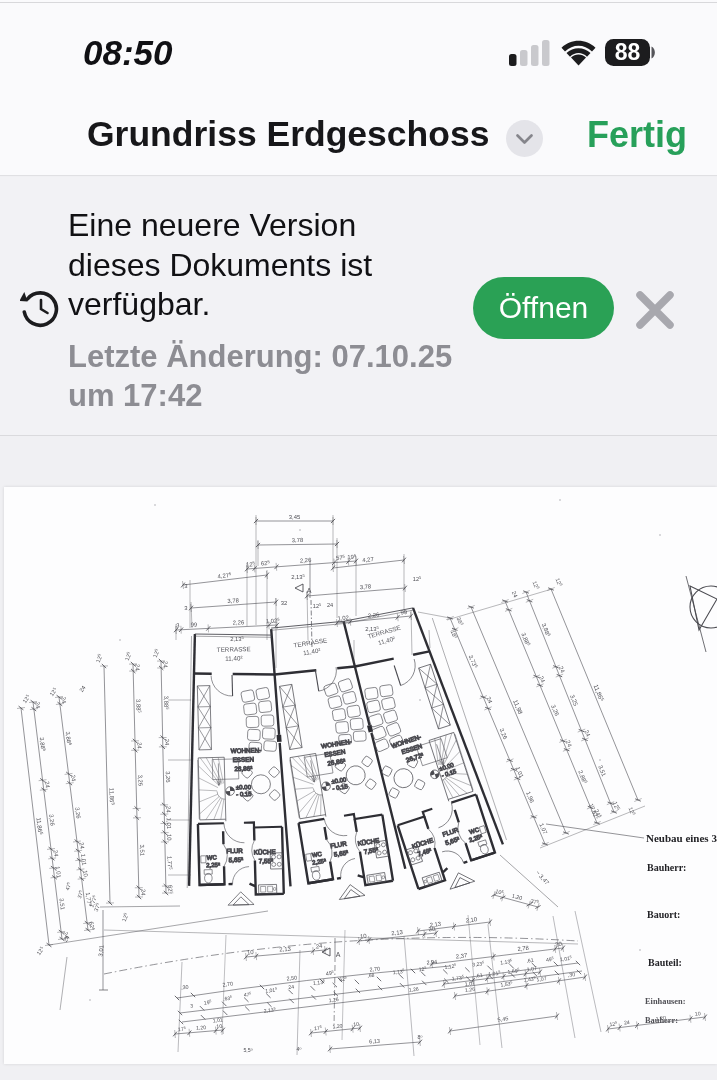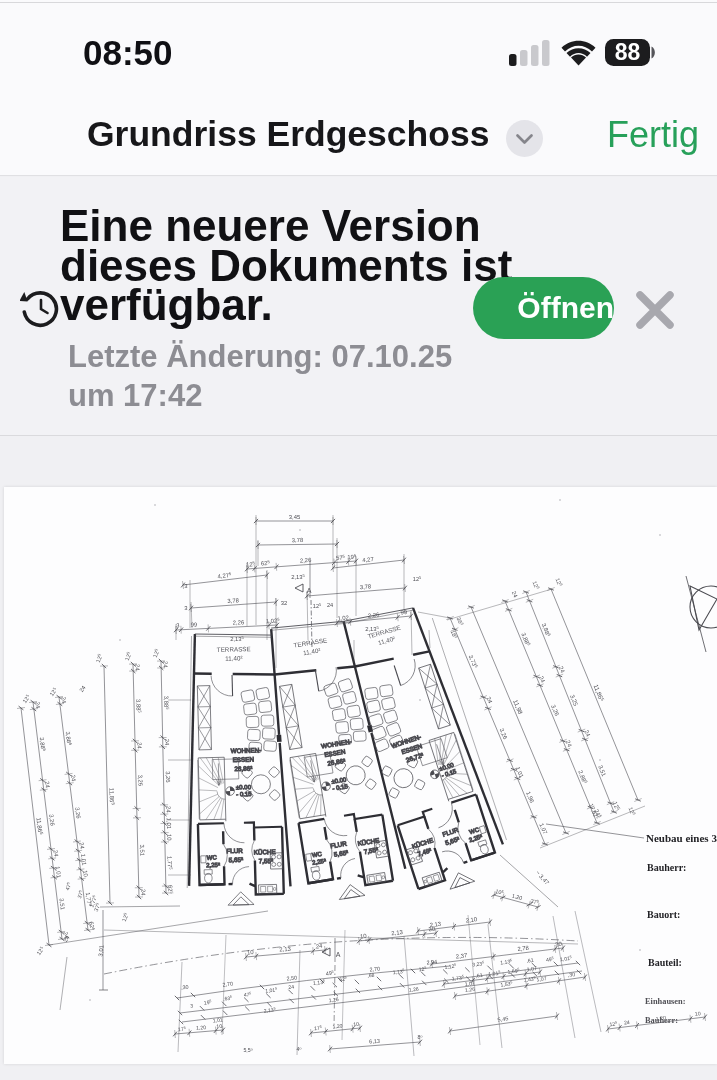--- a/index.html
+++ b/index.html
@@ -1,26 +1,26 @@
 <!DOCTYPE html>
 <html><head>
 <meta charset="utf-8">
 <style>
 * { margin:0; padding:0; box-sizing:border-box; }
 body { width:717px; height:1080px; font-family:"Liberation Sans", sans-serif; background:#f0f0f3; overflow:hidden; position:relative; }
 .statusbar { position:absolute; left:0; top:0; width:717px; height:100px; background:#fafafc; }
-.time { position:absolute; left:83px; top:33px; font-size:35px; font-weight:700; color:#101014; }
+.time { position:absolute; left:83px; top:33px; font-size:35px; font-weight:700; color:#101014;font-style:italic; }
 .titlebar { position:absolute; left:0; top:100px; width:717px; height:76px; background:#fafafc; border-bottom:1px solid #e0e0e3; }
 .doctitle { position:absolute; left:87px; top:114px; font-size:35.5px; font-weight:700; color:#17171a; }
 .chev { position:absolute; left:506px; top:120px; width:37px; height:37px; border-radius:50%; background:#e4e4e9; }
-.fertig { position:absolute; left:587px; top:114px; font-size:36px; font-weight:400; color:#27a05a;margin-left:20px; }
+.fertig { position:absolute; left:587px; top:114px; font-size:36px; font-weight:700; color:#27a05a; }
 .banner { position:absolute; left:0; top:177px; width:717px; height:259px; background:#f2f2f5; border-bottom:1px solid #dadadd; }
-.btxt { position:absolute; left:60px; top:206px; font-size:44px; font-weight:700; color:#111114; line-height:39.5px; }
+.btxt { position:absolute; left:68px; top:206px; font-size:32px; font-weight:400; color:#111114; line-height:39.5px; }
 .gtxt { position:absolute; left:68px; top:337px; font-size:31px; font-weight:700; color:#8d8d93; line-height:39px; }
-.pill { position:absolute; left:473px; top:277px; width:141px; height:62px; background:#2aa155; border-radius:31px; color:#ffffff; font-size:30px; font-weight:700; text-align:right; line-height:62px; }
+.pill { position:absolute; left:473px; top:277px; width:141px; height:62px; background:#2aa155; border-radius:31px; color:#ffffff; font-size:30px; font-weight:400; text-align:center; line-height:62px; }
 .page { position:absolute; left:4px; top:487px; width:713px; height:577px; background:#fdfdfe; box-shadow:0 0 3px rgba(0,0,0,0.12); }
 .topline { position:absolute; left:0px; top:2px; width:717px; height:1px; background:#d8d8db; }
 </style>
 </head>
 <body>
 
 <div class="statusbar"></div>
 
 <div class="topline"></div>
 

